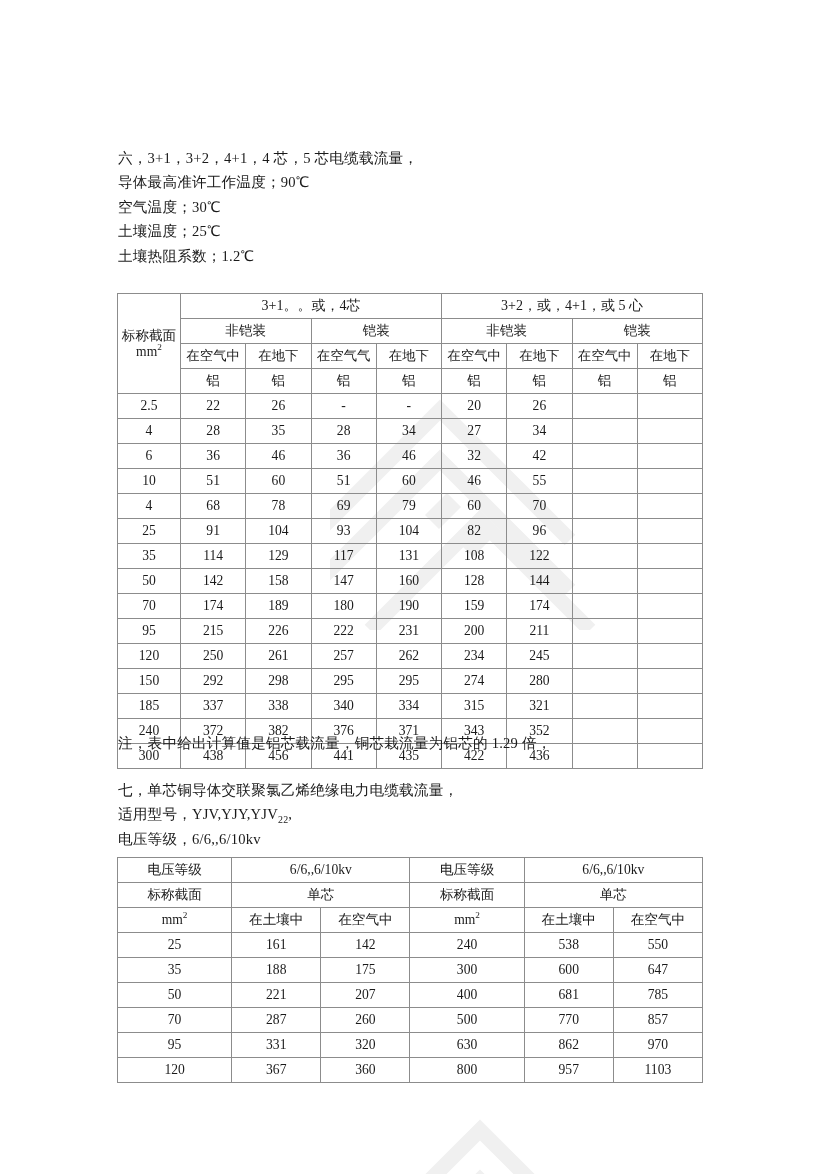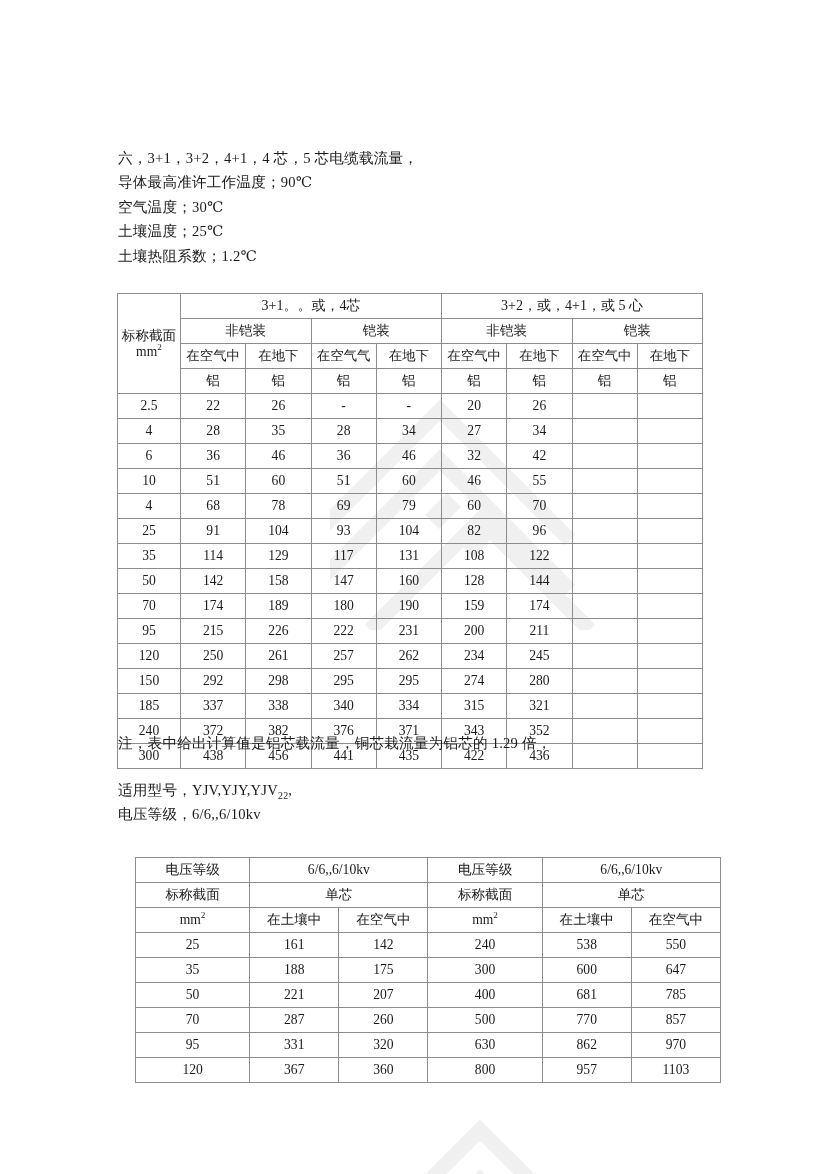--- a/index.html
+++ b/index.html
@@ -32,20 +32,21 @@
     position: relative;
     z-index: 2;
   }
 
   .para-block {
     position: absolute;
     left: 118px;
     font-size: 14.6px;
     line-height: 24.4px;
     letter-spacing: 0.2px;
+    font-family: Liberation Serif, serif;
   }
   .para-block .line {
     white-space: nowrap;
   }
   #intro-block { top: 146px; }
   #note-block  { top: 731px; text-align: right; }
   #sec7-block  { top: 778px; }
   sup { font-size: 0.68em; vertical-align: super; line-height: 0; }
   sub { font-size: 0.68em; vertical-align: sub; line-height: 0; }
 
@@ -60,21 +61,21 @@
   table.doc-table td, table.doc-table th {
     border: 1px solid #8c8c8c;
     text-align: center;
     vertical-align: middle;
     font-weight: normal;
     padding: 0;
     height: 24px;
     background: transparent;
   }
   table#table-1 { left: 117px; top: 293px; width: 586px; }
-  table#table-2 { left: 117px; top: 857px; width: 586px; margin-left: 18px; }
+  table#table-2 { left: 117px; top: 857px; width: 586px; }
 
   table#table-1 td.c-sec    { width: 62px; }
   table#table-1 td.c-data   { width: 65.5px; }
 
   table#table-2 td.c-sec    { width: 56px; }
   table#table-2 td.c-data   { width: 88px; }
 
   .hdr-span { font-size: 14px; }
   .cell-sub { font-size: 13.4px; }
   .unit-cell { line-height: 1.15; }
@@ -320,20 +321,21 @@
           <td></td>
         </tr>
       </tbody>
     </table>
 
     <div class="para-block" id="note-block">
       <div class="line">注，表中给出计算值是铝芯载流量，铜芯栽流量为铝芯的 1.29 倍，</div>
     </div>
 
     <div class="para-block" id="sec7-block">
+      <div class="line">七，单芯铜导体交联聚氯乙烯绝缘电力电缆载流量，</div>
       <div class="line"><span>适用型号，YJV,YJY,YJV</span><sub>22</sub><span>,</span></div>
       <div class="line">电压等级，6/6,,6/10kv</div>
     </div>
 
     <table id="table-2" class="doc-table">
       <tbody>
         <tr>
           <td class="c-sec">电压等级</td>
           <td class="c-data" colspan="2">6/6,,6/10kv</td>
           <td class="c-sec">电压等级</td>

